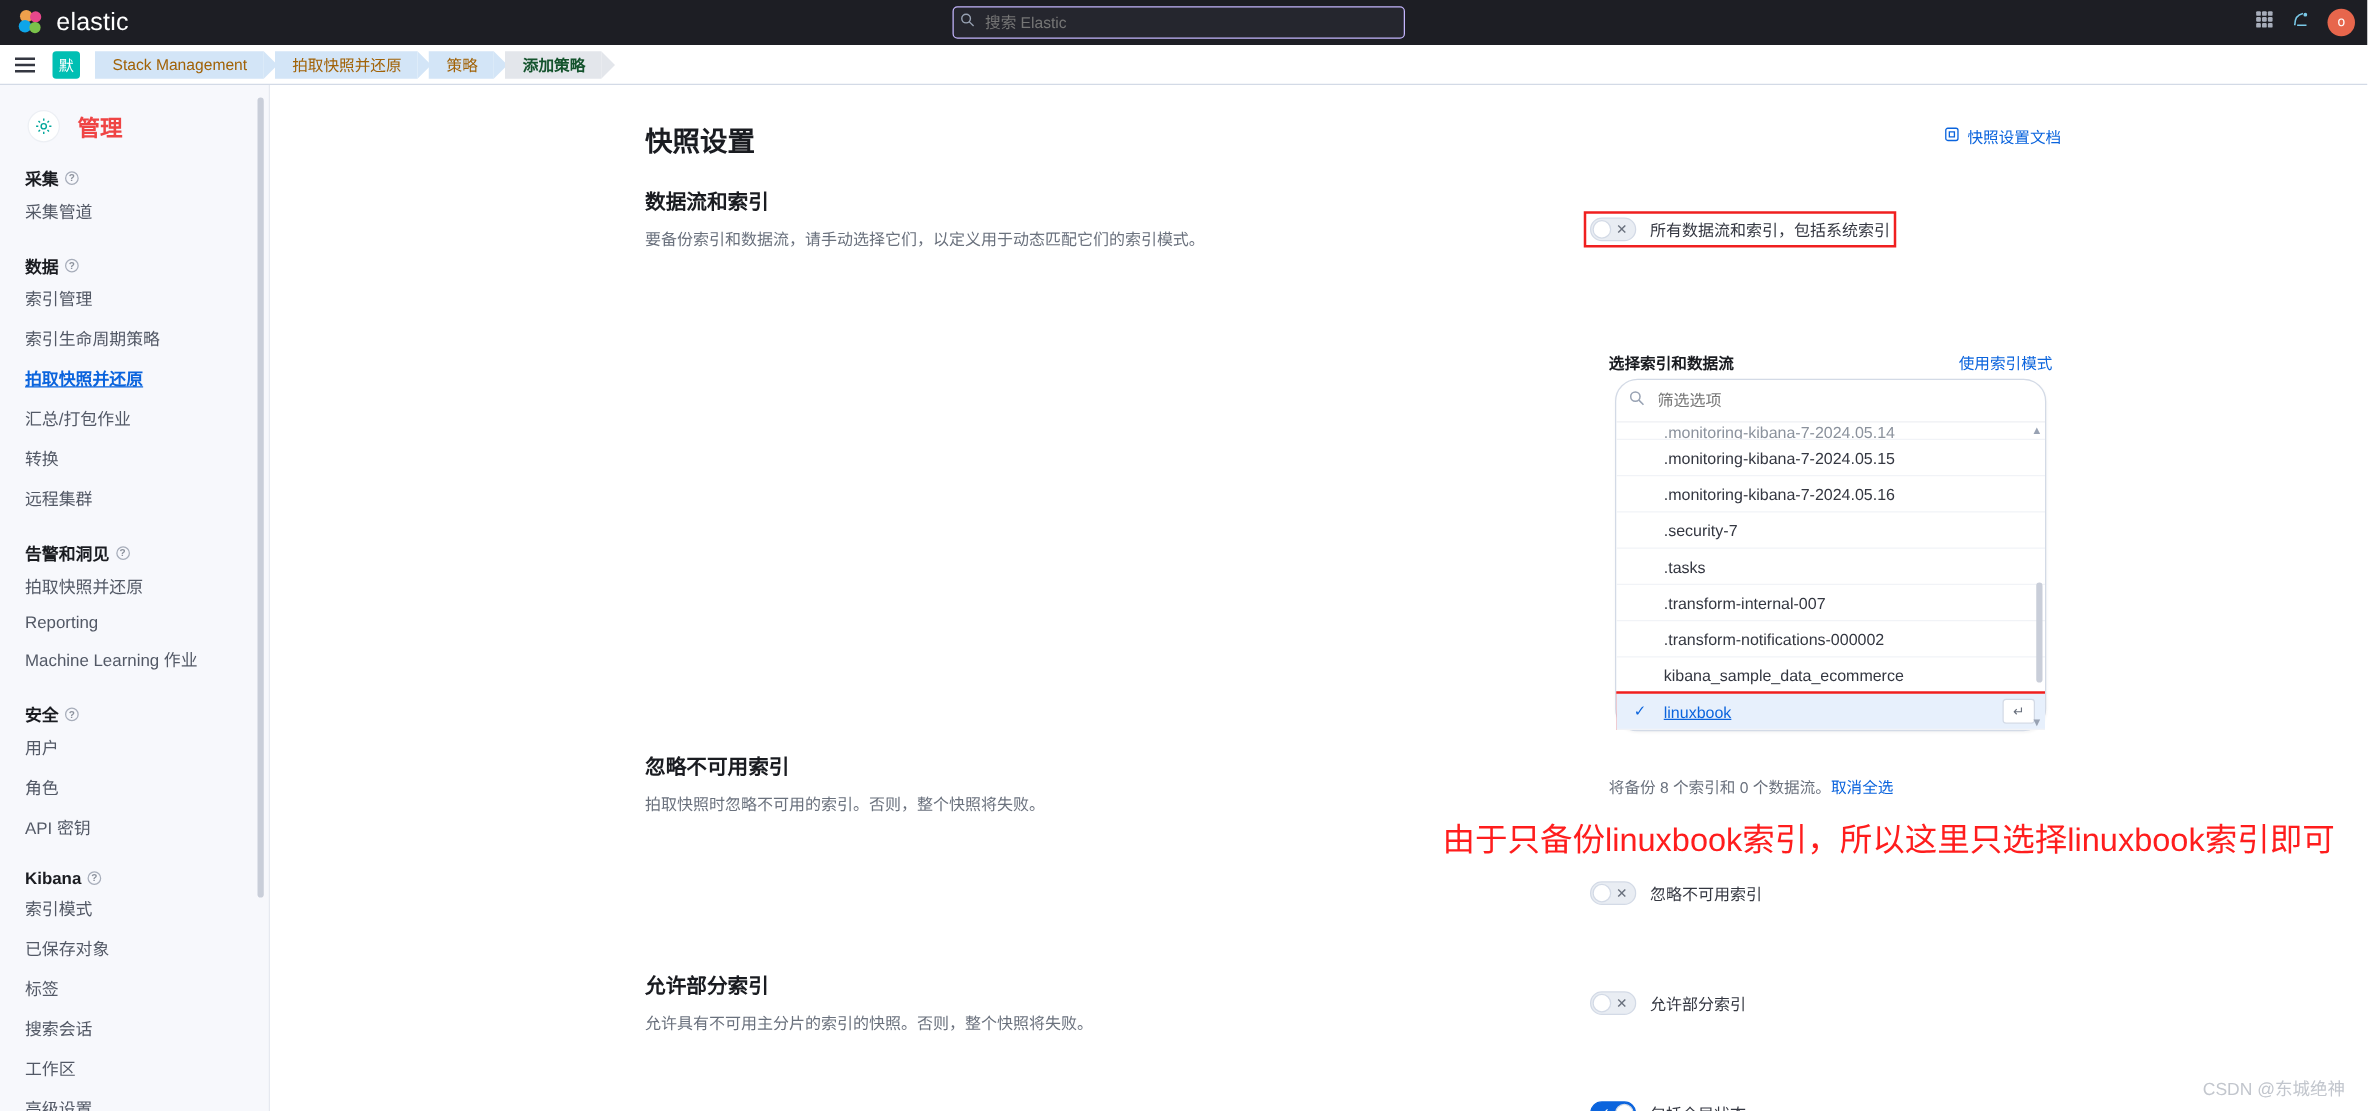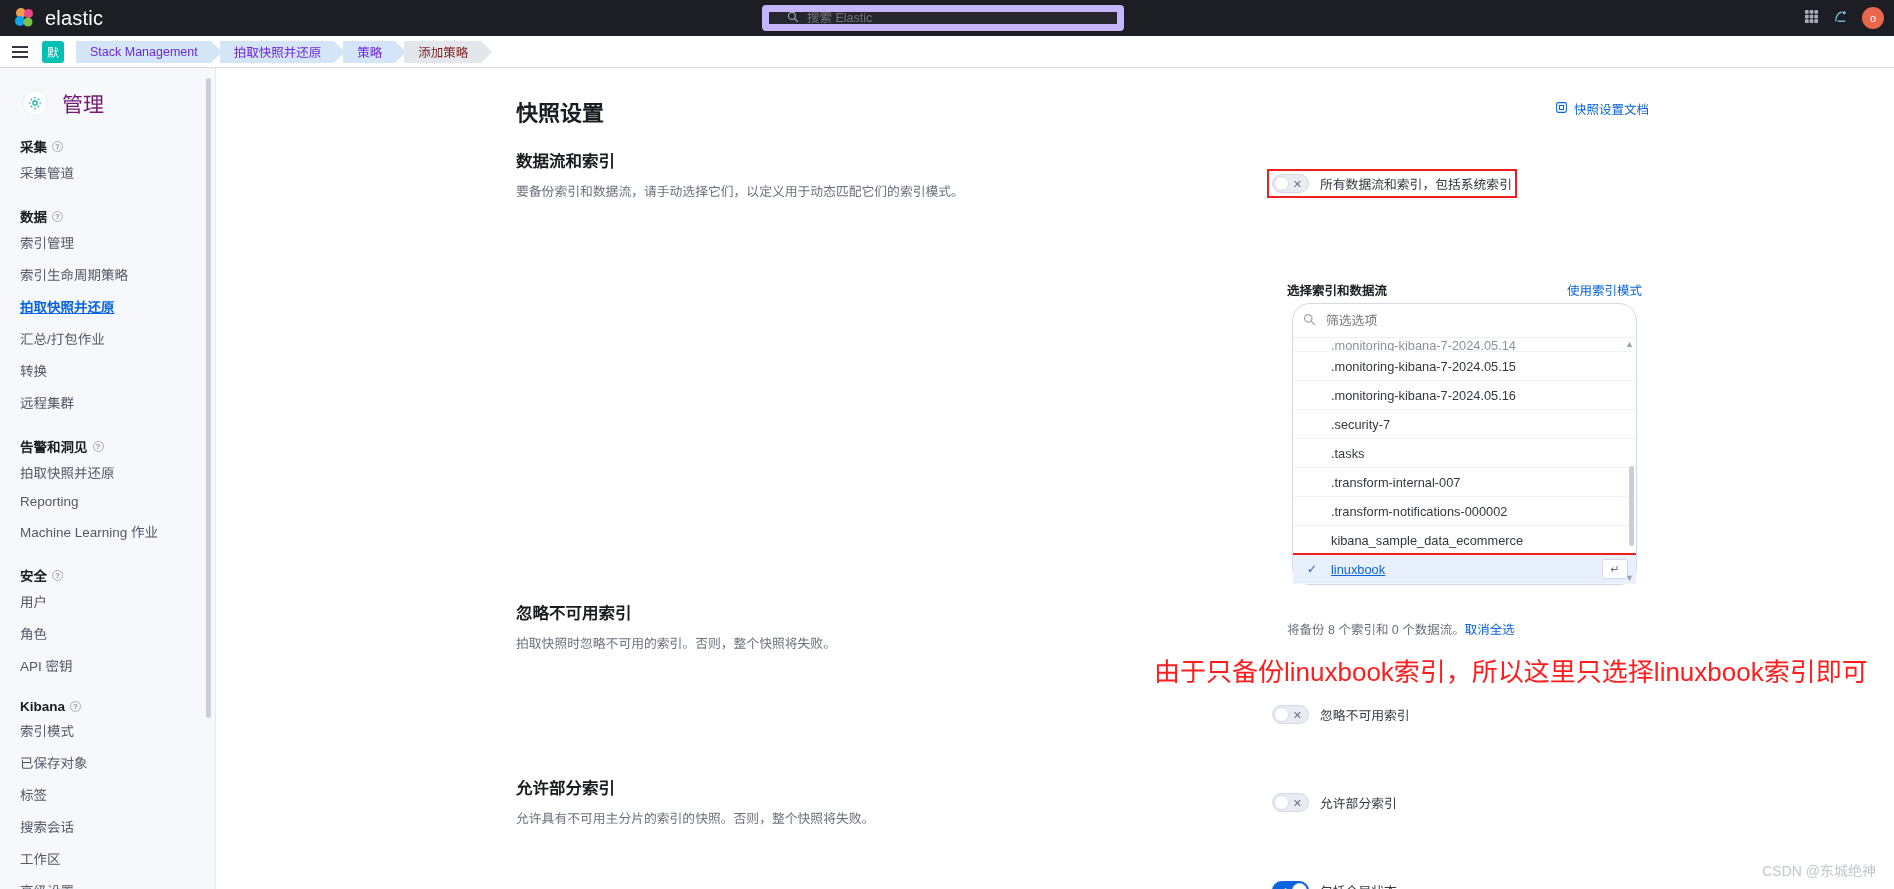--- a/index.html
+++ b/index.html
@@ -19,22 +19,22 @@
   .topbar {
     position: absolute; top: 0; left: 0; width: 1894px; height: 36px;
     background: #1d1e24;
     display: flex; align-items: center;
   }
   .brand { display: flex; align-items: center; margin-left: 14px; }
   .brand-logo { position: relative; width: 22px; height: 22px; margin-right: 9px; }
   .brand-text { color: #ffffff; font-size: 20px; letter-spacing: .2px; }
   .topbar-search {
     position: absolute; left: 762px; top: 5px; width: 362px; height: 26px;
-    background: #25262e; border: 7px solid #c4b5fd; border-radius: 4px;
-    display: flex; align-items: center; padding: 0 18px;
+    background: #25262e; border: 1px solid #c4b5fd; border-radius: 4px;
+    display: flex; align-items: center; padding: 0 5px;
   }
   .topbar-search .mag { margin-right: 6px; }
   .topbar-search input {
     background: transparent; border: 0; outline: none;
     color: #d4dae5; font-size: 12.5px; width: 100%;
     font-family: "Liberation Sans", sans-serif;
   }
   .topbar-right {
     position: absolute; right: 10px; top: 0; height: 36px;
     display: flex; align-items: center; gap: 14px;
@@ -55,45 +55,45 @@
                flex-direction: column; justify-content: space-between; cursor: pointer; }
   .hamburger i { display: block; height: 2px; background: #343741; }
   .space-badge {
     margin-left: 14px; width: 22px; height: 22px; border-radius: 3px;
     background: #00bfb3; color: #fff; font-size: 12px;
     display: flex; align-items: center; justify-content: center;
   }
   .crumbs { display: flex; align-items: center; margin-left: 12px; height: 22px; }
   .crumb {
     position: relative; height: 22px; display: flex; align-items: center;
-    background: #d3e5f7; color: #6d28d9; font-size: 12.5px;
+    background: #d3e5f7; color: #a16207; font-size: 12.5px;
     padding: 0 13px 0 14px; margin-right: 9px; cursor: pointer;
   }
   .crumb:after {
     content: ""; position: absolute; right: -11px; top: 0;
     border-left: 11px solid #d3e5f7;
     border-top: 11px solid transparent; border-bottom: 11px solid transparent;
   }
-  .crumb.last { background: #e3e6eb; color: #7f1d1d; cursor: default; }
+  .crumb.last { background: #e3e6eb; color: #14532d; cursor: default; font-weight: bold; }
   .crumb.last:after { border-left-color: #e3e6eb; }
 
   
   .sidebar {
     position: absolute; top: 68px; left: 0; width: 216px; height: 821px;
     background: #f7f8fc; border-right: 1px solid #e6e9f0;
     overflow: hidden;
   }
   .side-scroll { position: absolute; inset: 0 6px 0 0; }
   .side-head { display: flex; align-items: center; padding: 20px 0 0 22px; }
   .side-head-ico {
     width: 26px; height: 26px; border-radius: 50%; background: #fff;
     border: 1px solid #eceff4; display: flex; align-items: center; justify-content: center;
     margin-right: 14px;
   }
-  .side-head-title { font-size: 21px; font-weight: normal; color: #701a75; }
+  .side-head-title { font-size: 18px; font-weight: bold; color: #ef4444; }
   .side-group { margin-top: 18px; }
   .side-group-title {
     font-size: 13.5px; font-weight: bold; color: #1a1c21;
     padding: 0 0 0 20px; display: flex; align-items: center; gap: 5px;
   }
   .qmark {
     width: 11px; height: 11px; border-radius: 50%; border: 1px solid #a7adba;
     font-size: 8px; line-height: 9px; text-align: center; color: #8c929d;
   }
   .side-item {

